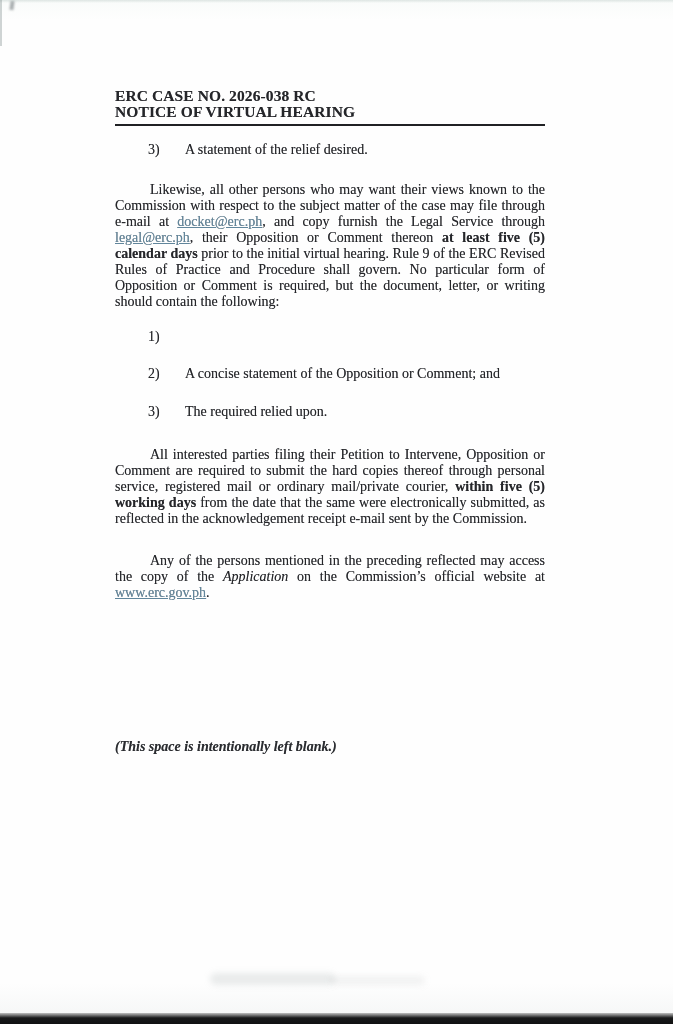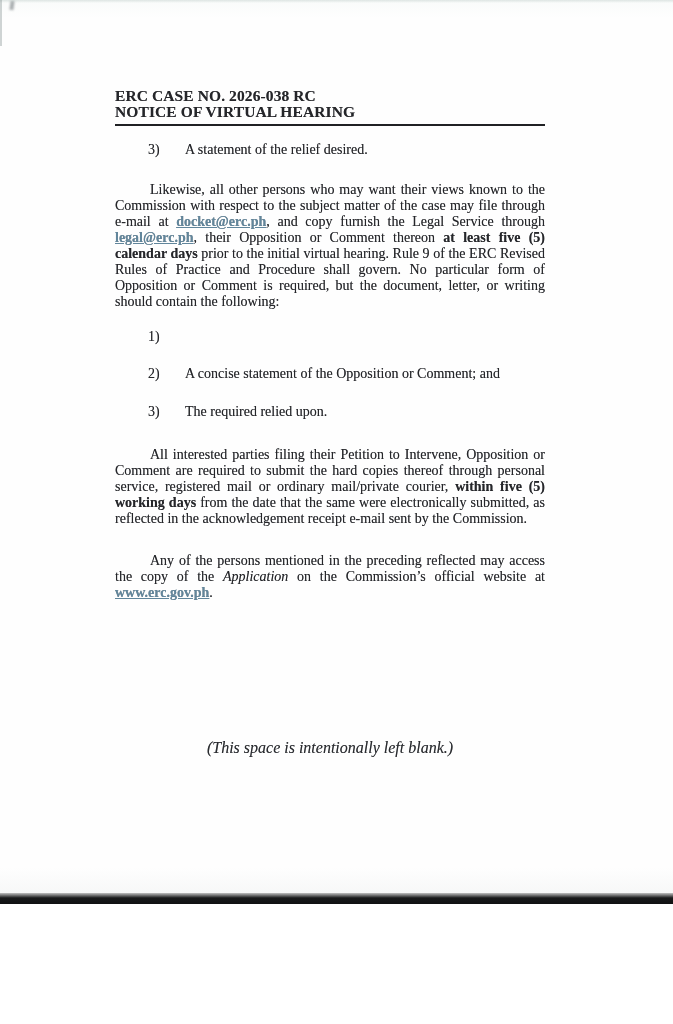--- a/index.html
+++ b/index.html
@@ -1,21 +1,21 @@
 <!DOCTYPE html>
 <html style="--ink: #25262a; --link: #61869c; --scan_edge: #18191a;"><head>
 <meta charset="utf-8">
 <style>
   html, body { margin: 0; padding: 0; background: #ffffff; }
   :root { --ink: #25262a; --link: #61869c; --scan_edge: #18191a; }
 
   .page {
     position: relative;
     width: 673px;
-    height: 904px;
+    height: 1024px;
     margin: 0 auto;
     background: linear-gradient(180deg, #f9fbfa 0%, #fefefe 2%, #fefefe 96%, #f4f5f5 100%);
     font-family: "Liberation Serif", "DejaVu Serif", serif;
     color: var(--ink);
     overflow: hidden;
   }
 
   .content {
     position: absolute;
     left: 115px;
@@ -52,33 +52,33 @@
   .mt-hard    { margin-top: 27px; }
   .mt-access  { margin-top: 26px; }
 
   .seg-bold { font-weight: 700; }
   .seg-italic { font-style: italic; }
   .seg-link {
     color: var(--link);
     text-decoration: underline;
     text-decoration-color: var(--link);
     cursor: pointer;
-    font-weight: bold;
   }
 
   .blank-note {
     position: absolute;
     left: 115px;
     top: 739px;
     width: 430px;
-    text-align: center;
+    text-align: left;
     font-style: italic;
-    font-size: 16px;
+    font-size: 14px;
     color: #2a2c30;
     text-shadow: 0 0 0.5px rgba(40,42,46,0.45);
+    font-weight: bold;
   }
 
   
   .scan-bottom {
     position: absolute;
     left: 0; right: 0; bottom: 0;
     height: 11px;
     background: linear-gradient(180deg, rgba(90,90,90,0.35) 0%, var(--scan_edge) 45%, #101011 100%);
   }
   .top-tint {

